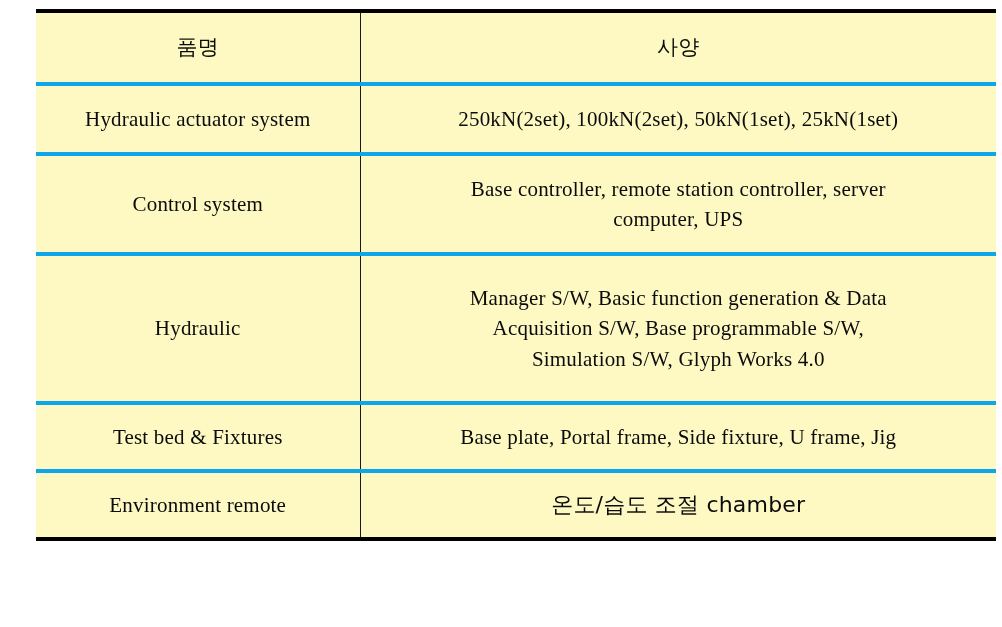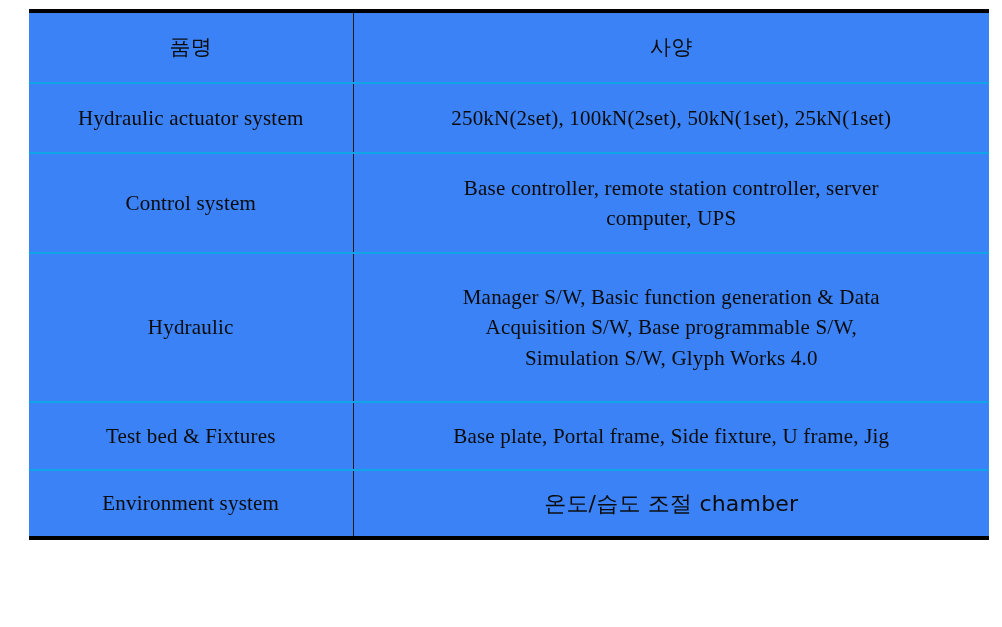--- a/index.html
+++ b/index.html
@@ -17,34 +17,34 @@
 
   .page {
     position: relative;
     width: 1002px;
     height: 627px;
     background: #ffffff;
   }
 
   .spec-table {
     position: absolute;
-    left: 29px;
+    left: 36px;
     top: 9px;
     width: 960px;
     border-collapse: collapse;
     table-layout: fixed;
-    background: #3b82f6;
+    background: #fef9c3;
   }
 
   .spec-table col.col-item  { width: 324px; }
   .spec-table col.col-spec  { width: 636px; }
 
   .spec-table td,
   .spec-table th {
-    border-top: 2px solid #0ea5e9;
+    border-top: 4px solid #0ea5e9;
     border-bottom: 1px solid #1a1a1a;
     border-left: none;
     border-right: none;
     padding: 0 10px;
     text-align: center;
     vertical-align: middle;
     font-weight: normal;
     font-size: 21px;
     line-height: 1.45;
     letter-spacing: 0.2px;
@@ -146,21 +146,21 @@
       <tr class="row-line-4">
         <td class="cell-item">Test bed &amp; Fixtures</td>
         <td class="cell-spec">
           <span class="spec-lines">
             <span class="sline">Base plate, Portal frame, Side fixture, U frame, Jig</span>
           </span>
         </td>
       </tr>
 
       <tr class="row-line-5">
-        <td class="cell-item">Environment system</td>
+        <td class="cell-item">Environment remote</td>
         <td class="cell-spec">
           <span class="spec-lines">
             <span class="sline kr">온도/습도 조절 chamber</span>
           </span>
         </td>
       </tr>
 
     </tbody>
   </table>
 

